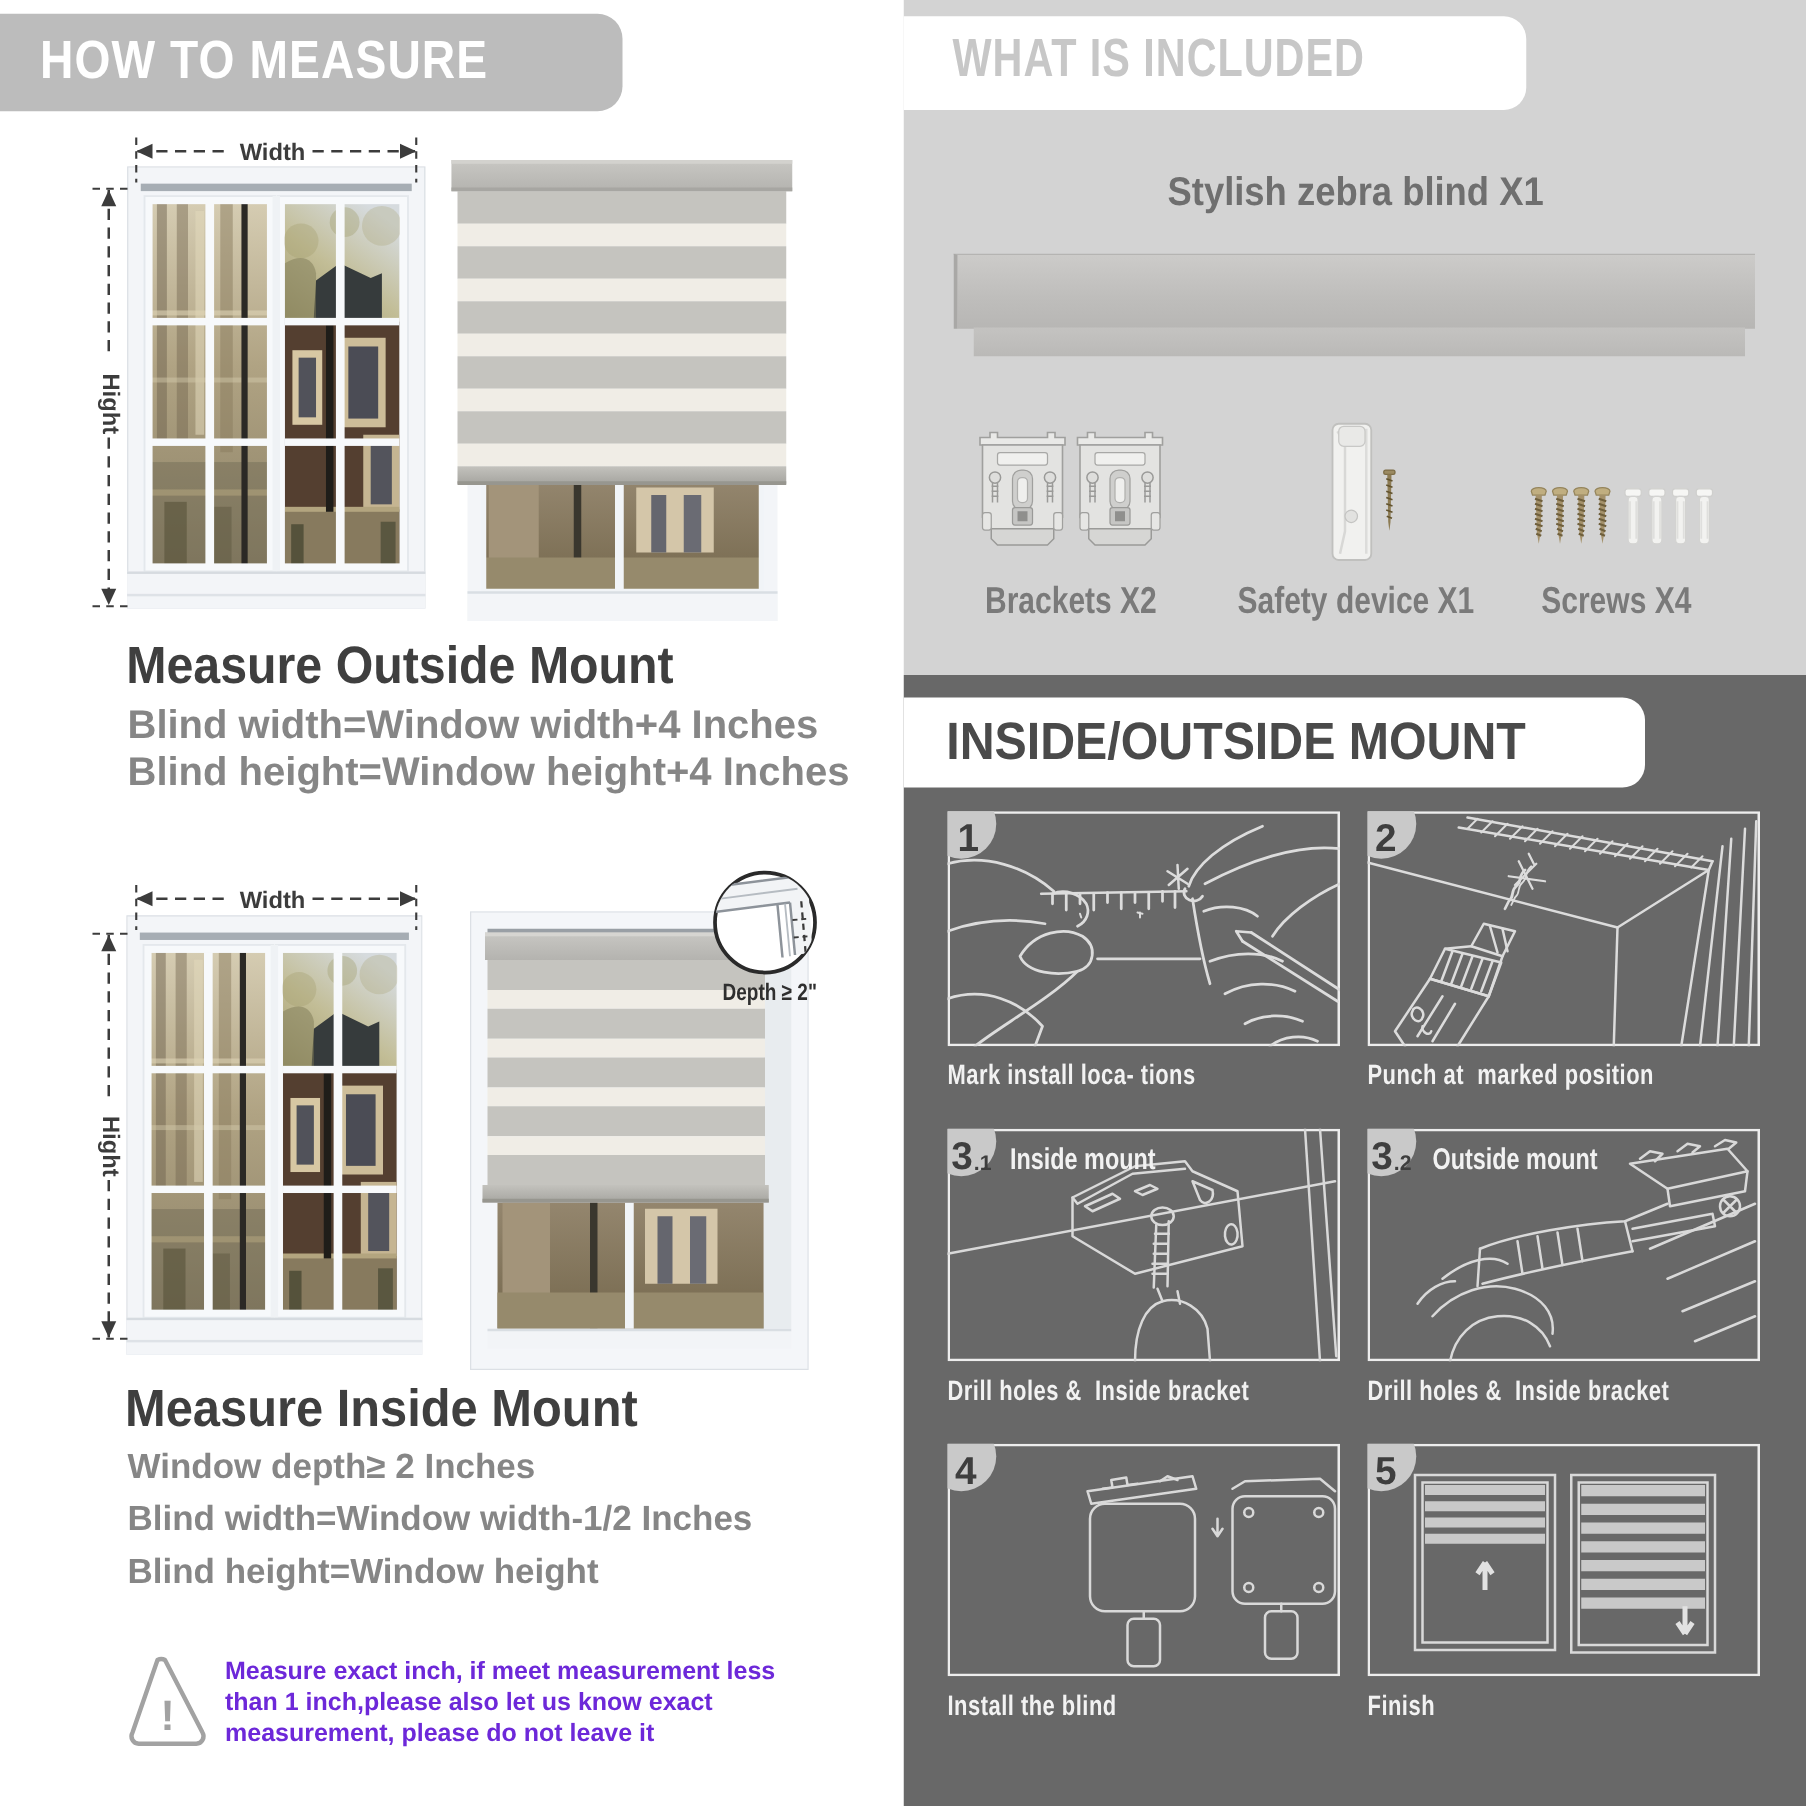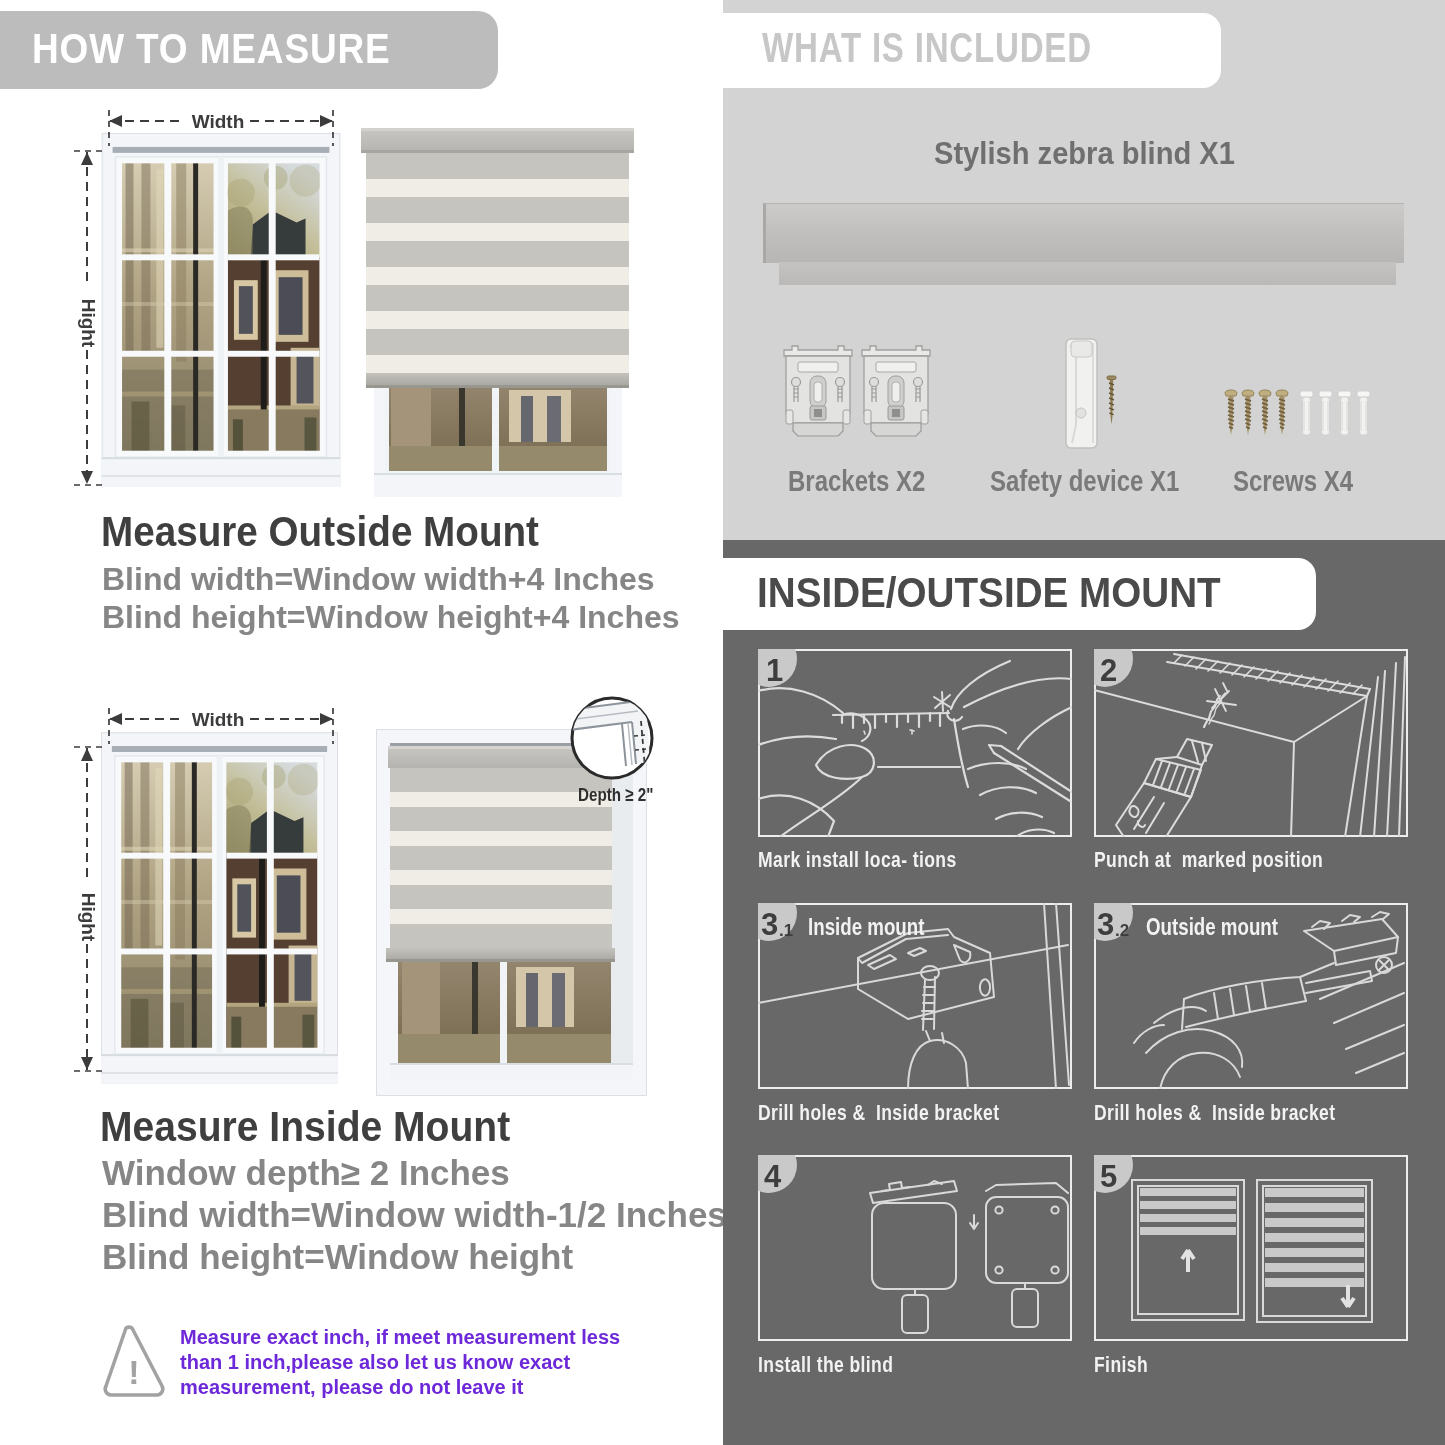--- a/index.html
+++ b/index.html
@@ -231,21 +231,21 @@
       <path d="M2,18 L80,8 M3,38 L66,30 M66,30 L70,72 M56,32 L60,74" fill="none" stroke="#8d939a" stroke-width="2"></path>
       <path d="M2,28 L72,19 M62,31 L66,73" fill="none" stroke="#b6bcc2" stroke-width="1.5"></path>
       <line x1="75" y1="29" x2="79" y2="76" stroke="#3a3a3a" stroke-width="1.8" stroke-dasharray="5 4"></line>
       <line x1="68" y1="44" x2="80" y2="43" stroke="#3a3a3a" stroke-width="1.5" stroke-dasharray="4 3"></line>
       <line x1="69" y1="58" x2="81" y2="57" stroke="#3a3a3a" stroke-width="1.5" stroke-dasharray="4 3"></line>
     </g>
   </svg>
   <div class="abs b" style="left:578px;top:784px;font-size:19px;color:#2f2f2f;transform:scaleX(0.8);transform-origin:0 0;white-space:nowrap;">Depth ≥ 2"</div>
 
   <div class="abs b" style="left:100px;top:1103px;font-size:42px;color:#3f3f3f;transform:scaleX(0.93);transform-origin:0 0;white-space:nowrap;">Measure Inside Mount</div>
-  <div class="abs b" style="left:102px;top:1152px;font-size:35px;line-height:42px;color:#868686;">Window depth≥ 2 Inches<br>Blind width=Window width-1/2 Inches<br>Blind height=Window height</div>
+  <div class="abs b" style="left:102px;top:1152px;font-size:28px;line-height:42px;color:#868686;">Window depth≥ 2 Inches<br>Blind width=Window width-1/2 Inches<br>Blind height=Window height</div>
 
   <svg class="abs" style="left:96px;top:1322px" width="76" height="80" viewBox="0 0 76 80">
     <path d="M33 8 L63 66 a6 6 0 0 1 -5 9 L12 75 a6 6 0 0 1 -5 -9 L27 8 a6 6 0 0 1 6 0 Z" fill="none" stroke="#a2a2a2" stroke-width="3.5" stroke-linejoin="round" transform="translate(3,-2)"></path>
     <text x="38" y="62" font-size="34" font-weight="bold" fill="#a2a2a2" text-anchor="middle">!</text>
   </svg>
   <div class="abs b" style="left:180px;top:1325px;font-size:20px;line-height:25px;color:#6d28d9;">Measure exact inch, if meet measurement less<br>than 1 inch,please also let us know exact<br>measurement, please do not leave it</div>
 
   <div class="abs" style="left:723px;top:0;width:722px;height:540px;background:#d3d3d3;"></div>
   <div class="abs" style="left:723px;top:13px;width:498px;height:75px;background:#ffffff;border-radius:0 18px 18px 0;"></div>
   <div class="abs b" style="left:762px;top:23px;font-size:43px;color:#c7c7c7;letter-spacing:1px;transform:scaleX(0.77);transform-origin:0 0;white-space:nowrap;">WHAT IS INCLUDED</div>

